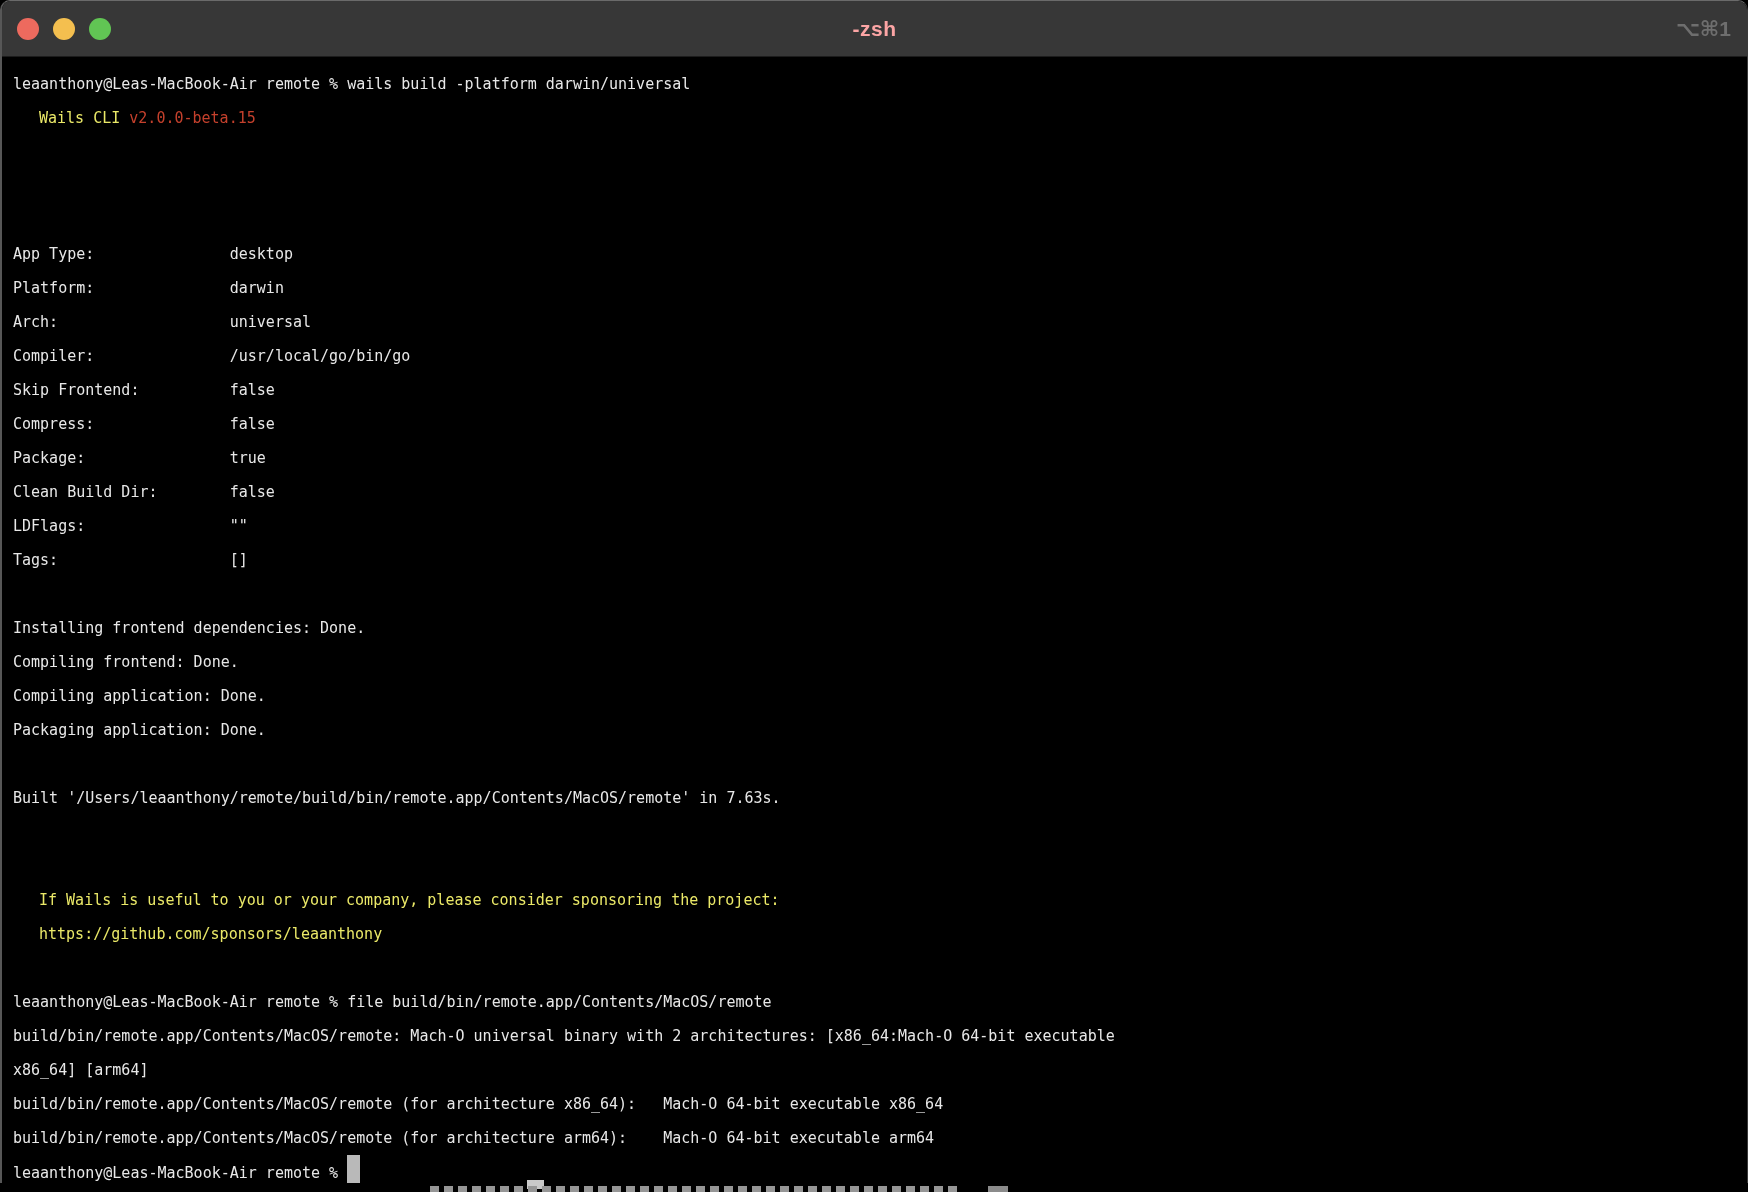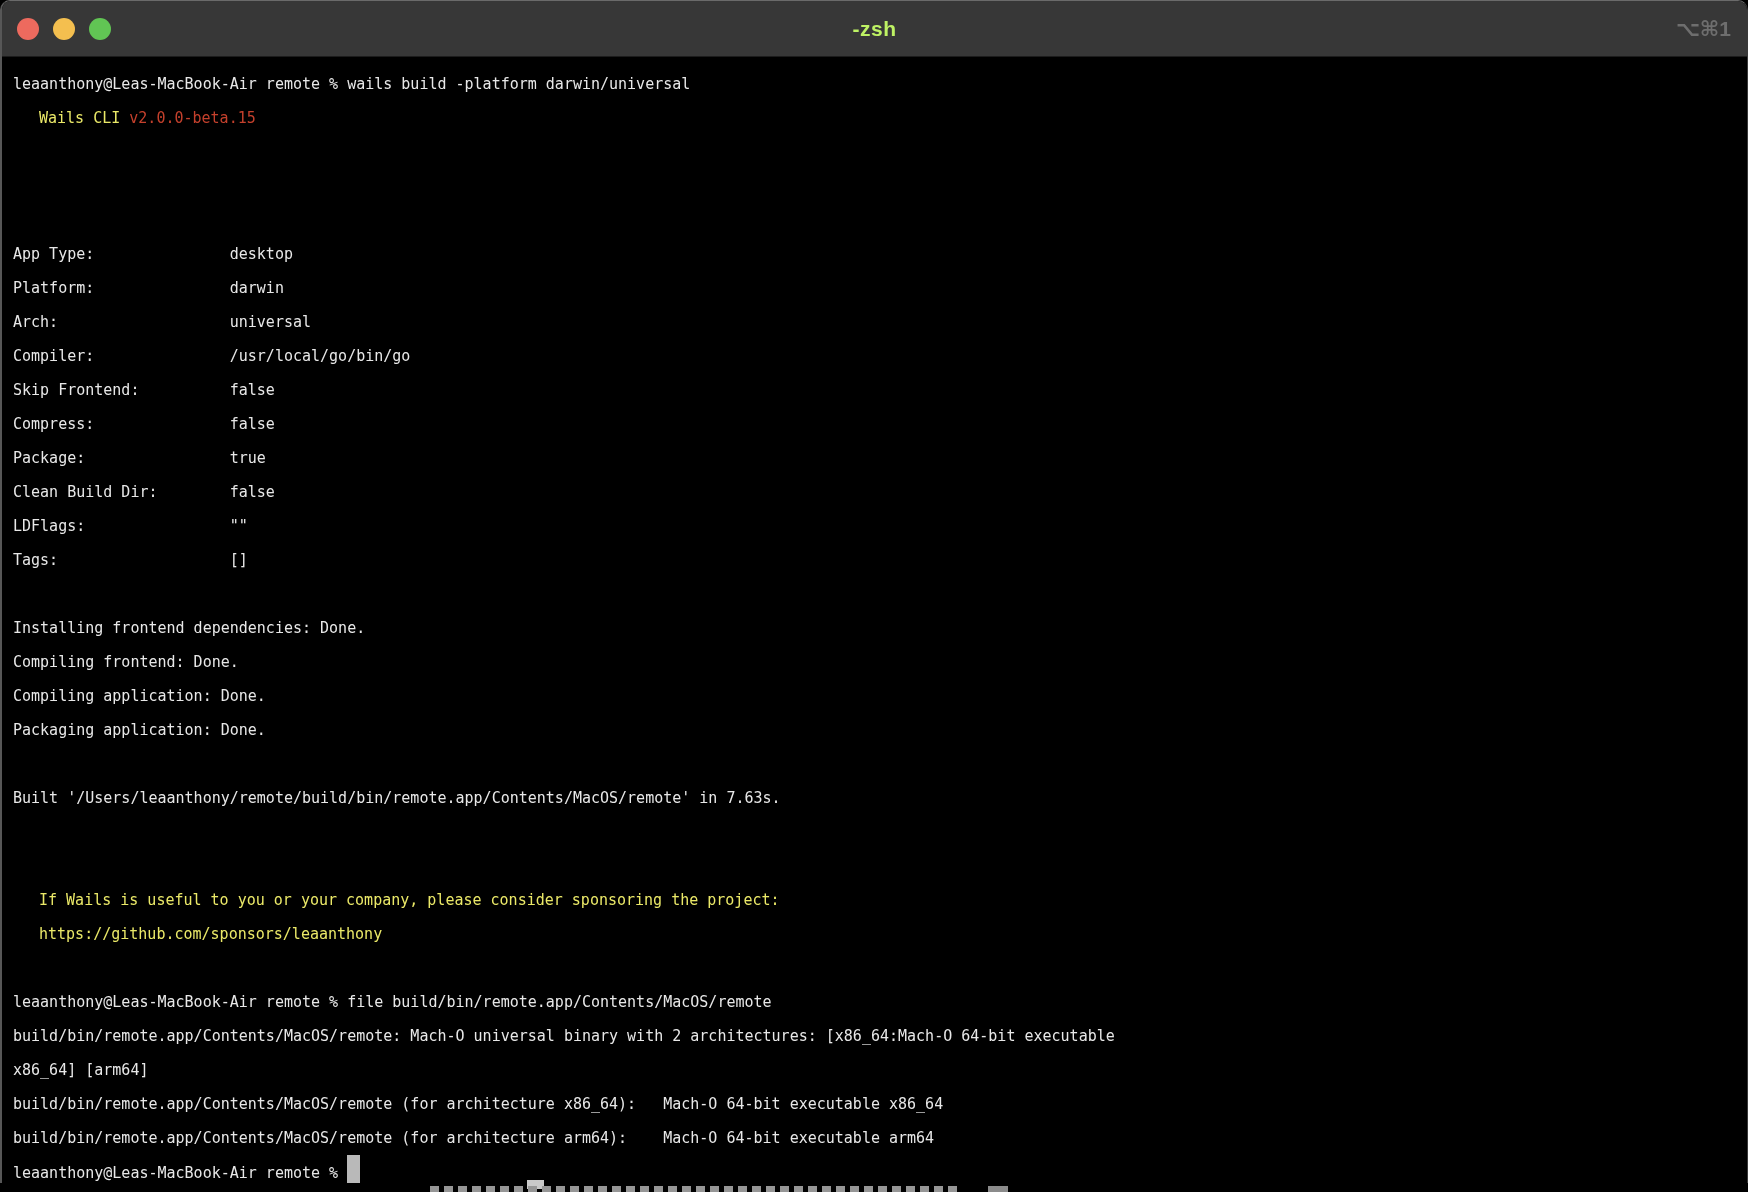--- a/index.html
+++ b/index.html
@@ -21,21 +21,21 @@
     border-bottom:1px solid #1c1c1c;
     display:flex; align-items:center; position:relative;
   }
   .lights { display:flex; gap:14px; padding-left:15px; }
   .light { width:22px; height:22px; border-radius:50%; }
   .light-close    { background:#ed6a5e; }
   .light-minimize { background:#f4bf4f; }
   .light-zoom     { background:#61c554; }
   .title {
     position:absolute; left:0; right:0; text-align:center;
-    font-size:21px; font-weight:bold; color:#bef264; letter-spacing:.5px;
+    font-size:21px; font-weight:bold; color:#fca5a5; letter-spacing:.5px;
   }
   .shortcut {
     position:absolute; right:16px; top:0; line-height:55px;
     font-size:21px; font-weight:600; color:#6e6e6e;
   }
   .content {
     padding:10px 0 0 11px;
     font-family:"DejaVu Sans Mono",monospace;
     font-size:15px; line-height:34px;
     color:#e8e8e8; white-space:pre;

